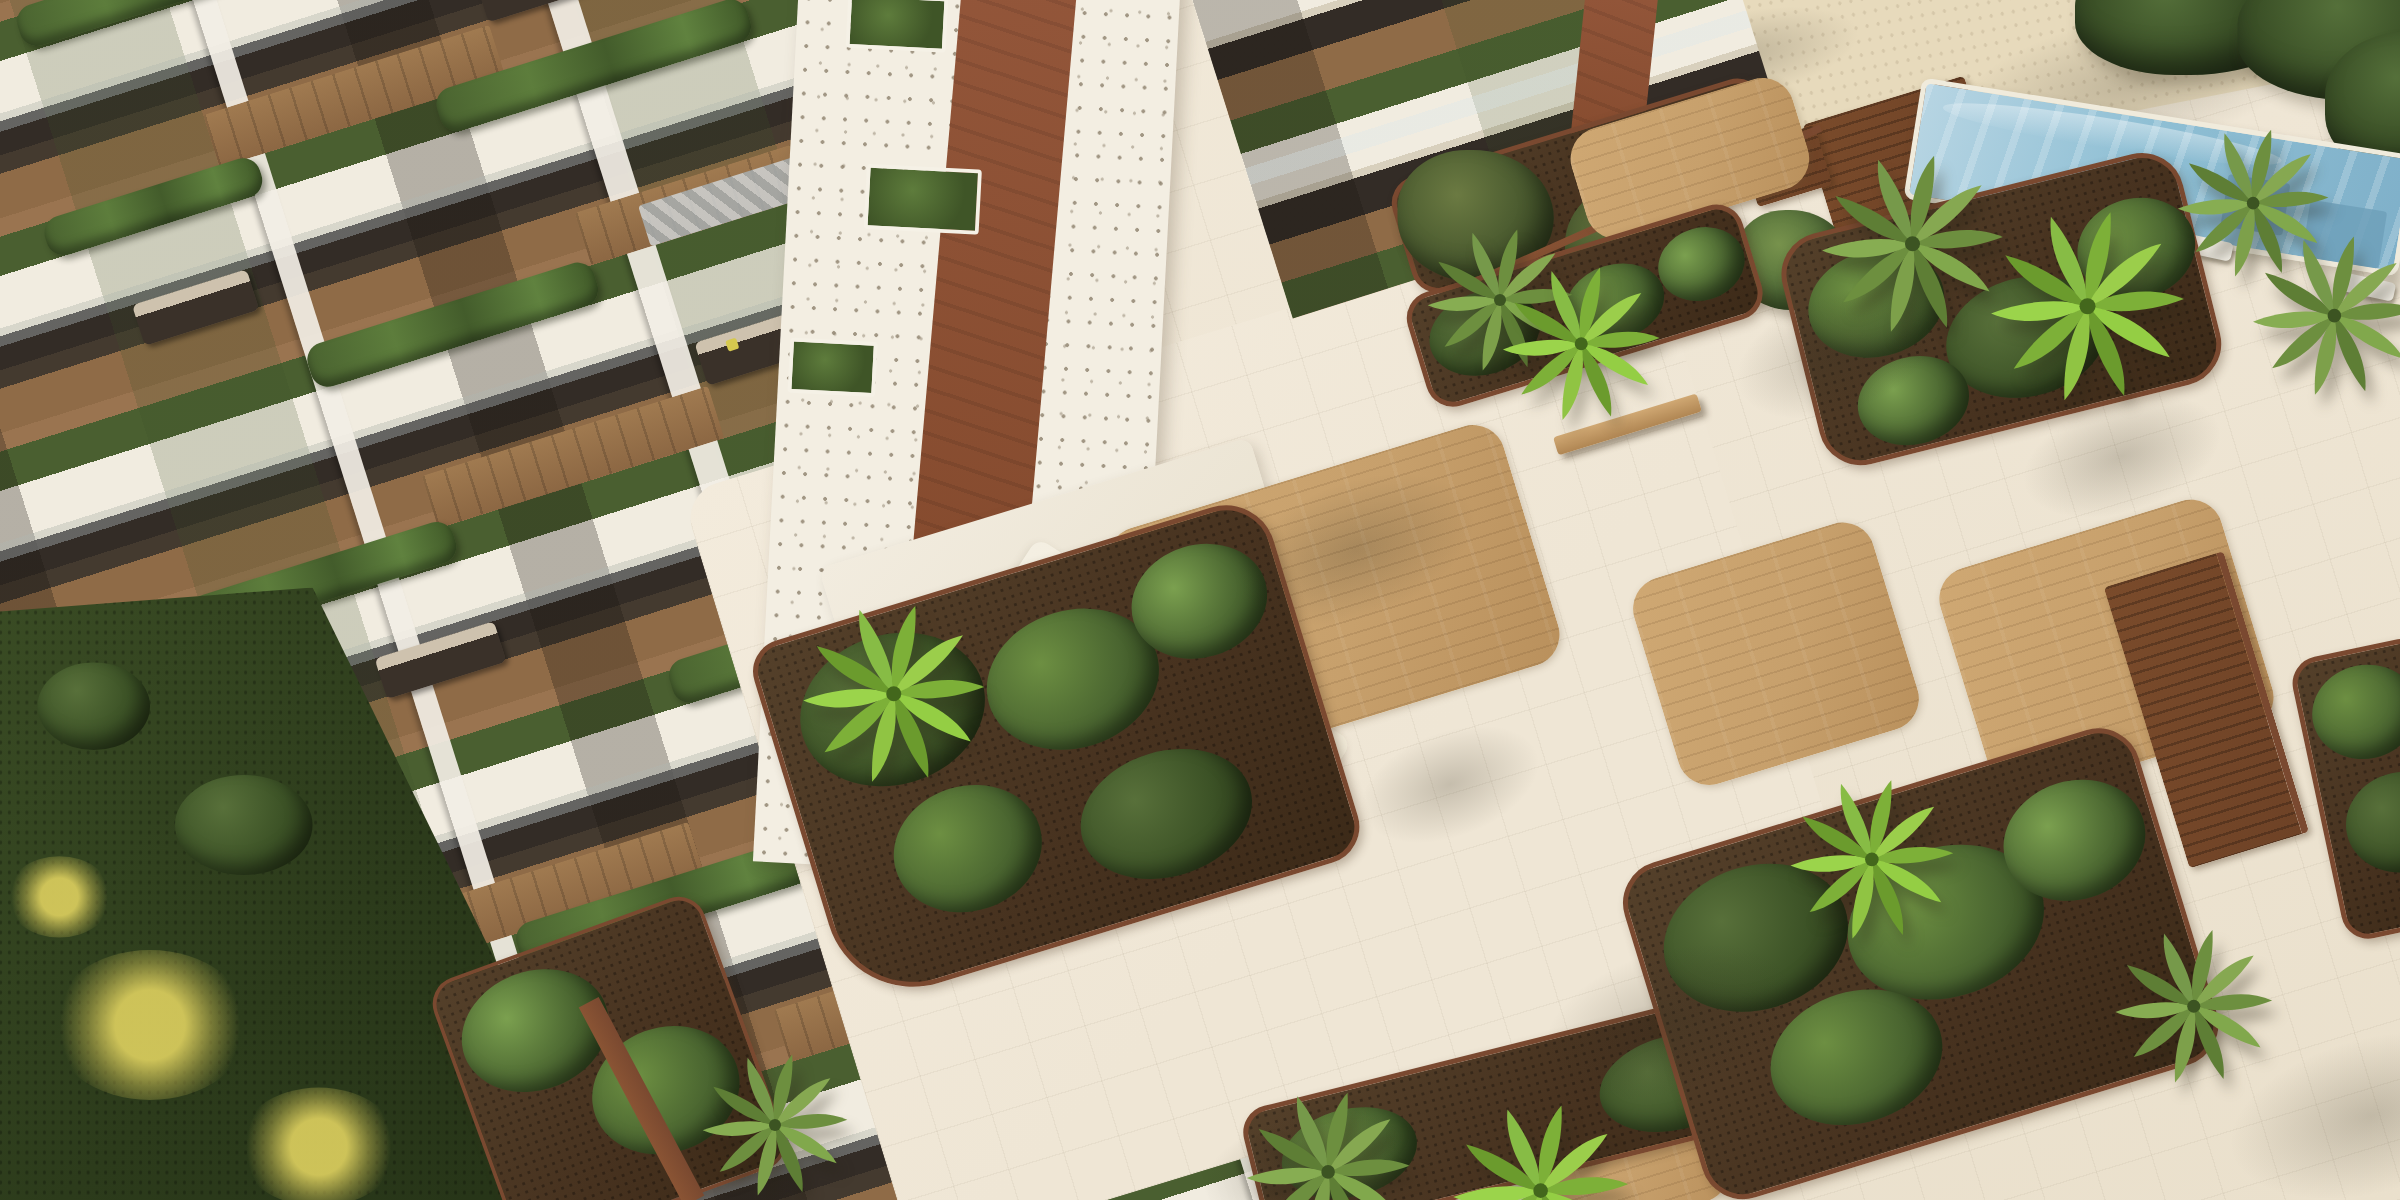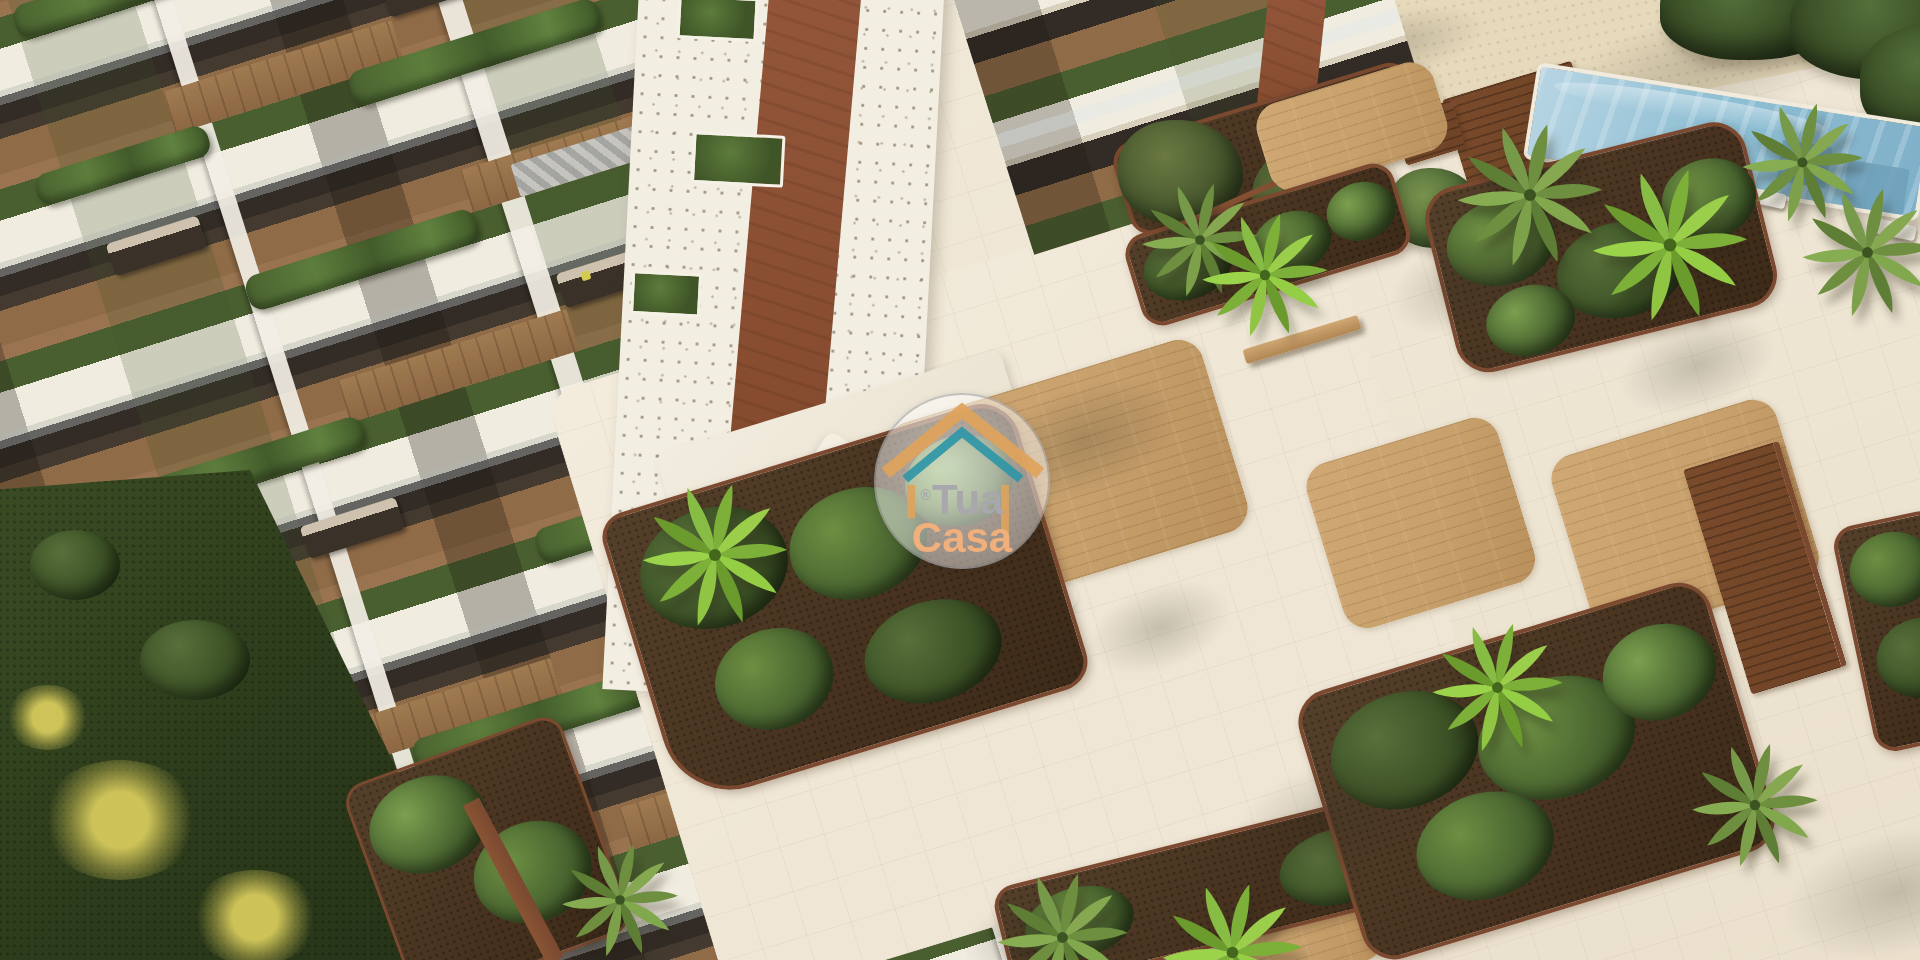--- a/index.html
+++ b/index.html
@@ -404,24 +404,14 @@
   <svg class="palm" viewBox="-56 -56 112 112" style="z-index:15;left:1740px;top:100px;width:125px;height:125px">
       <use href="#palm-sym"></use>
     </svg>
   <svg class="palm" viewBox="-56 -56 112 112" style="z-index:15;left:1800px;top:185px;width:135px;height:135px">
       <use href="#palm-sym"></use>
     </svg>
   <svg class="palm" viewBox="-56 -56 112 112" style="z-index:15;left:1690px;top:740px;width:130px;height:130px">
       <use href="#palm-sym"></use>
     </svg>
 
-  <div class="abs badge" style="z-index:30">
-    <svg viewBox="0 0 176 176">
-      <polyline points="10,80 88,16 168,80" fill="none" stroke="var(--wm-roof-outer,#E0A35B)" stroke-width="13" opacity="0.92"></polyline>
-      <polyline points="30,86 88,38 148,86" fill="none" stroke="var(--wm-roof-inner,#2F96A7)" stroke-width="9" opacity="0.92"></polyline>
-      <line x1="36" y1="92" x2="36" y2="126" stroke="var(--wm-roof-outer,#E0A35B)" stroke-width="8" opacity="0.9"></line>
-      <line x1="132" y1="92" x2="132" y2="142" stroke="var(--wm-roof-outer,#E0A35B)" stroke-width="8" opacity="0.9"></line>
-    </svg>
-    <div class="wm-line wm-line1"><span class="wm-reg">®</span><span>Tua</span></div>
-    <div class="wm-line wm-line2">Casa</div>
-  </div>
 
 </div>
 
 </body></html>

